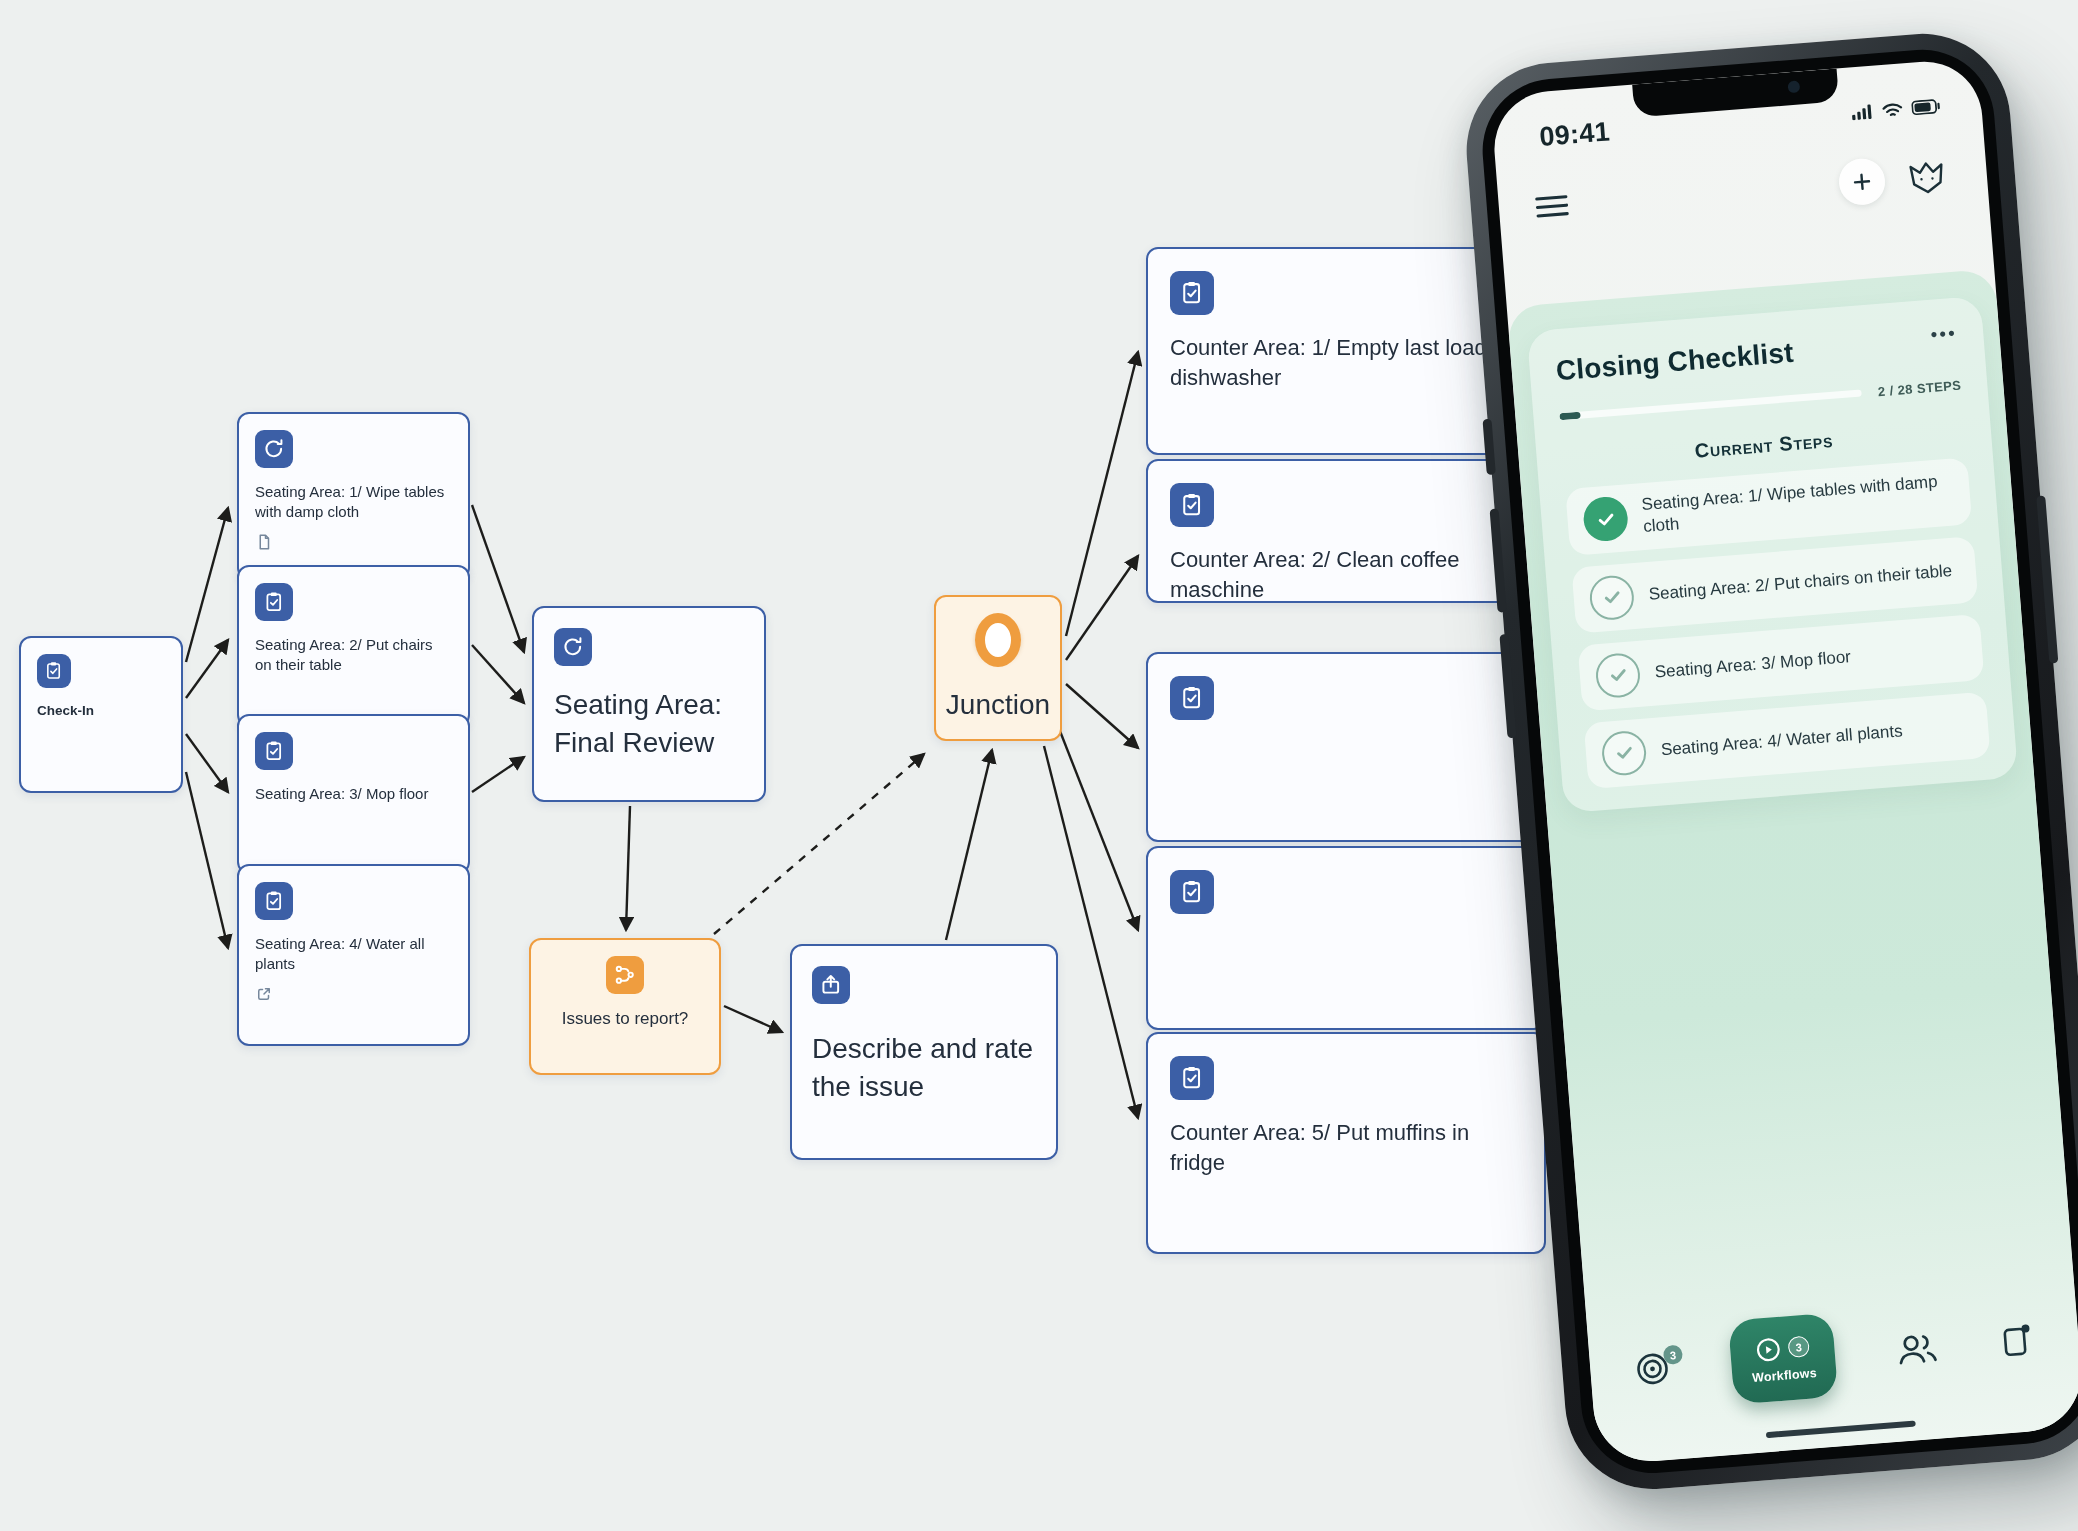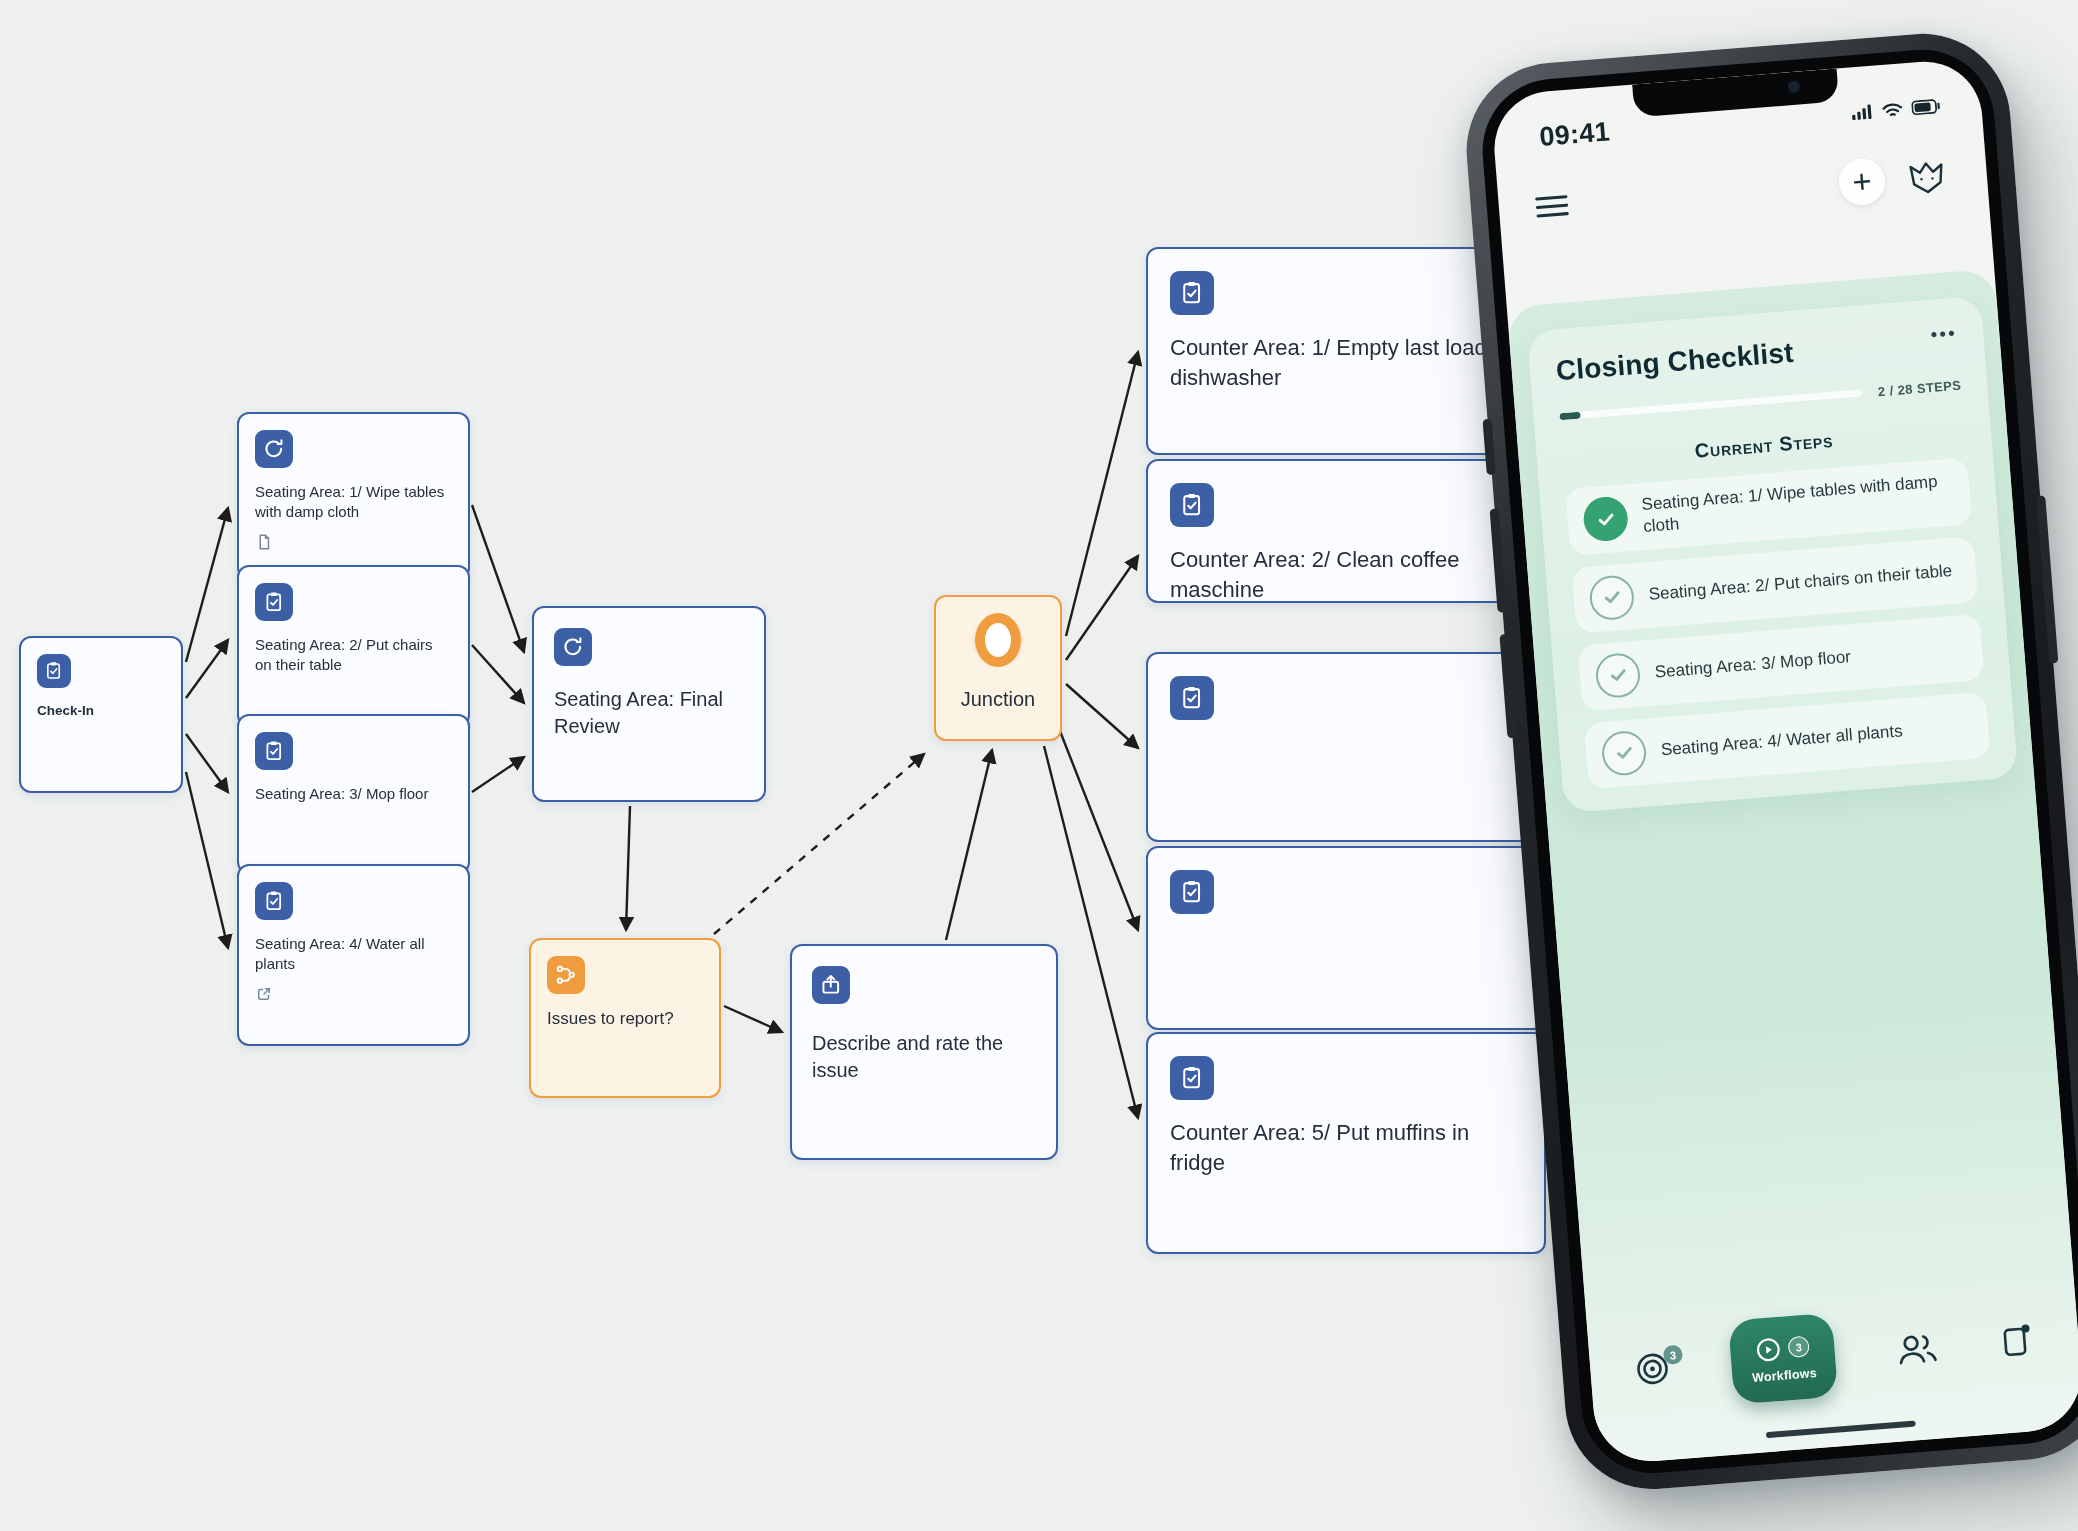--- a/index.html
+++ b/index.html
@@ -24,21 +24,21 @@
   .nicon{width:38px;height:38px;border-radius:9px;background:var(--node-blue);
          display:flex;align-items:center;justify-content:center;flex:0 0 auto;}
   .nicon.orange{background:var(--node-orange);}
   .nicon svg{width:62%;height:62%;}
   .nicon.lg{width:44px;height:44px;}
   .nicon.sm{width:34px;height:34px;}
   .nlabel{margin-top:14px;font-weight:500;line-height:1.35;}
   .fs13{font-size:13.5px;font-weight:600;}
   .fs15{font-size:15px;}
   .fs17{font-size:17px;}
-  .fs20{font-size:20px;}
+  .fs20{font-size:28px;}
   .fs22{font-size:22px;}
   .nmeta{margin-top:10px;display:flex;gap:8px;}
   .nmeta svg{width:18px;height:18px;}
   .node.junction{align-items:center;justify-content:flex-start;padding-top:20px;}
   .donut{width:46px;height:46px;border-radius:50%;background:#fff;display:flex;align-items:center;
          justify-content:center;box-shadow:0 1px 4px rgba(180,120,40,.30);}
   .donut::after{content:"";width:34px;height:34px;border-radius:50%;border:10px solid var(--node-orange);}
   .counter{padding:22px;}
   .counter .nlabel{margin-top:18px;}
 
@@ -211,21 +211,21 @@
         </svg>
     </span>
     <div class="nlabel fs20" style="margin-top:20px;">Seating Area: Final Review</div>
   </div>
 
   <div class="node orange junction" style="left:934px;top:595px;width:128px;height:146px;">
     <span class="donut"></span>
     <div class="nlabel fs20" style="margin-top:23px;">Junction</div>
   </div>
 
-  <div class="node orange" style="left:529px;top:938px;width:192px;height:160px;">
+  <div class="node orange" style="left:529px;top:938px;width:192px;height:137px;align-items:center;">
     <span class="nicon orange">
       <svg viewBox="0 0 24 24" fill="none" stroke="#fff" stroke-width="2" stroke-linecap="round" stroke-linejoin="round">
           <circle cx="6" cy="6" r="2.2"></circle>
           <circle cx="6" cy="18" r="2.2"></circle>
           <circle cx="18" cy="12" r="2.2"></circle>
           <path d="M8.2 6h3.8c2.2 0 3.2 1.2 3.7 2.6M8.2 18h3.8c2.2 0 3.2-1.2 3.7-2.6"></path>
         </svg>
     </span>
     <div class="nlabel fs17">Issues to report?</div>
   </div>

